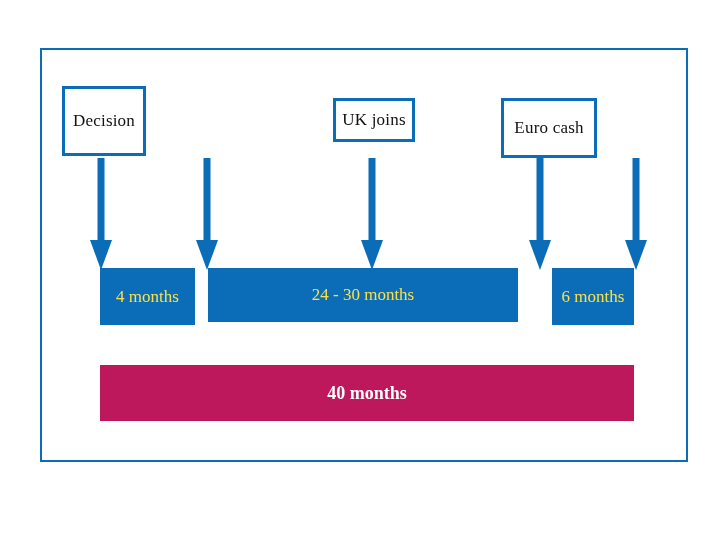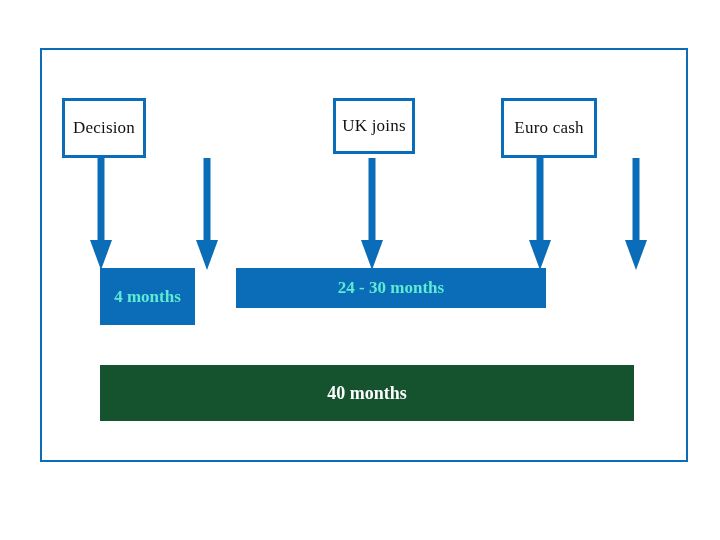--- a/index.html
+++ b/index.html
@@ -74,51 +74,51 @@
   }
 
   
   .duration-bar {
     position: absolute;
     background: #0b6db7;
     box-sizing: border-box;
     display: flex;
     align-items: center;
     justify-content: center;
-    color: #5eead4;
+    color: #fde047;
     font-family: "Liberation Serif", serif;
-    font-weight: bold;
+    font-weight: normal;
     font-size: 17px;
     white-space: nowrap;
   }
   .total-bar {
     position: absolute;
-    background: #14532d;
+    background: #be185d;
     box-sizing: border-box;
     display: flex;
     align-items: center;
     justify-content: center;
     color: #ffffff;
     font-family: "Liberation Serif", serif;
     font-weight: bold;
     font-size: 18px;
     white-space: nowrap;
   }
 </style>
 </head>
 <body>
 
 <div id="canvas">
 
   <div id="frame">
 
-    <div class="milestone-box" style="left:20px; top:48px; width:84px; height:60px;text-align:center;">Decision</div>
+    <div class="milestone-box" style="left:20px; top:36px; width:84px; height:70px;text-align:center;">Decision</div>
 
 
-    <div class="milestone-box" style="left:291px; top:48px; width:82px; height:56px;">UK joins</div>
+    <div class="milestone-box" style="left:291px; top:48px; width:82px; height:44px;">UK joins</div>
 
     <div class="milestone-box" style="left:459px; top:48px; width:96px; height:60px;">Euro cash</div>
 
 
     <div class="arrow" style="left:48px; top:108px; width:22px; height:112px;">
       <div class="arrow-stem" style="height:86px;"></div>
       <div class="arrow-head"></div>
     </div>
 
     <div class="arrow" style="left:154px; top:108px; width:22px; height:112px;">
@@ -136,19 +136,20 @@
       <div class="arrow-head"></div>
     </div>
 
     <div class="arrow" style="left:583px; top:108px; width:22px; height:112px;">
       <div class="arrow-stem" style="height:86px;"></div>
       <div class="arrow-head"></div>
     </div>
 
     <div class="duration-bar" style="left:58px; top:218px; width:95px; height:57px;">4 months</div>
 
-    <div class="duration-bar" style="left:194px; top:218px; width:310px; height:40px;">24 - 30 months</div>
+    <div class="duration-bar" style="left:166px; top:218px; width:310px; height:54px;">24 - 30 months</div>
 
+    <div class="duration-bar" style="left:510px; top:218px; width:82px; height:57px;">6 months</div>
 
     <div class="total-bar" style="left:58px; top:315px; width:534px; height:56px;">40 months</div>
 
   </div>
 </div>
 
 </body></html>

